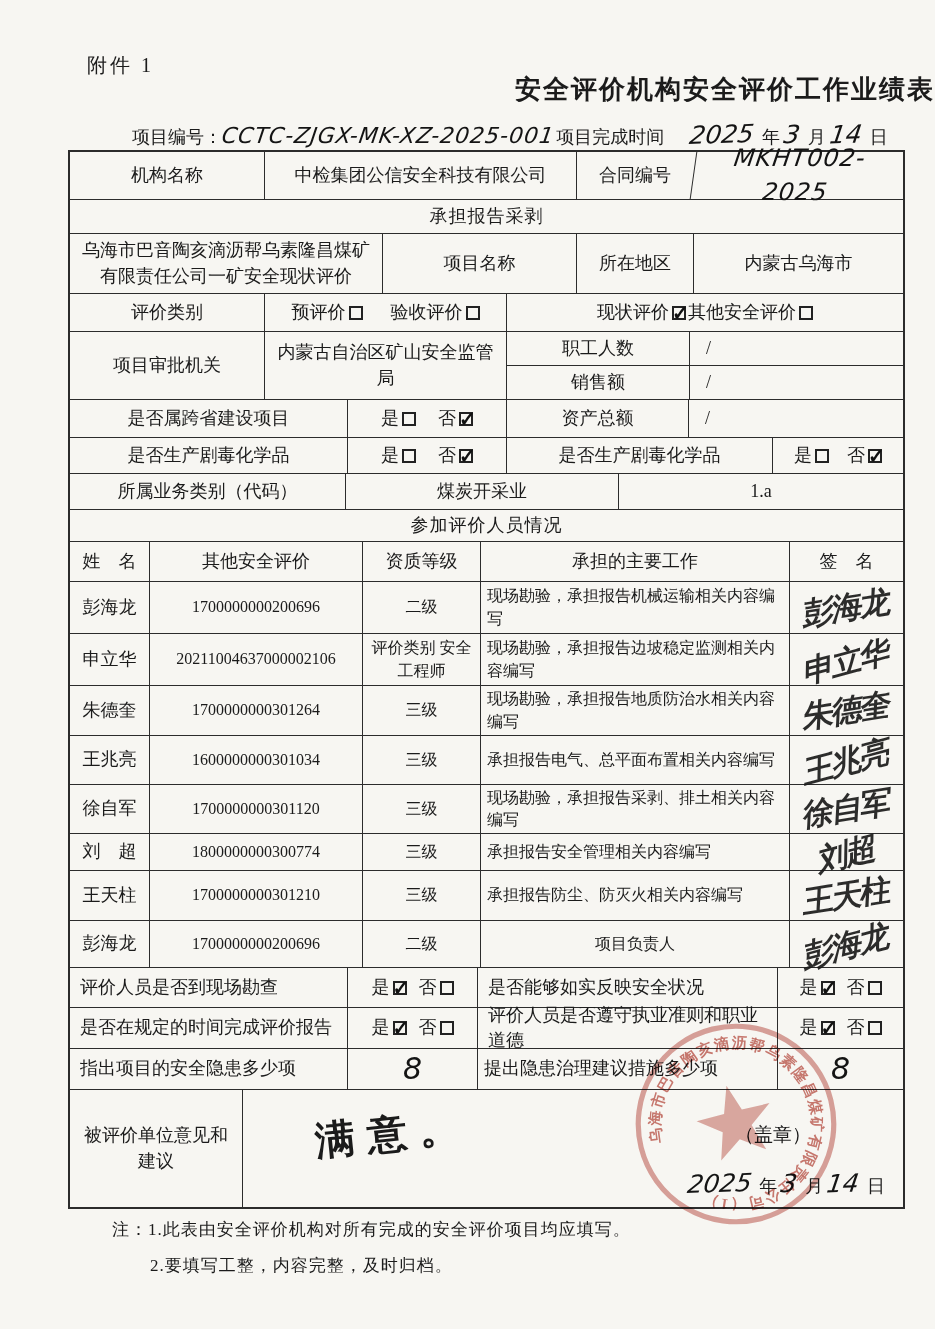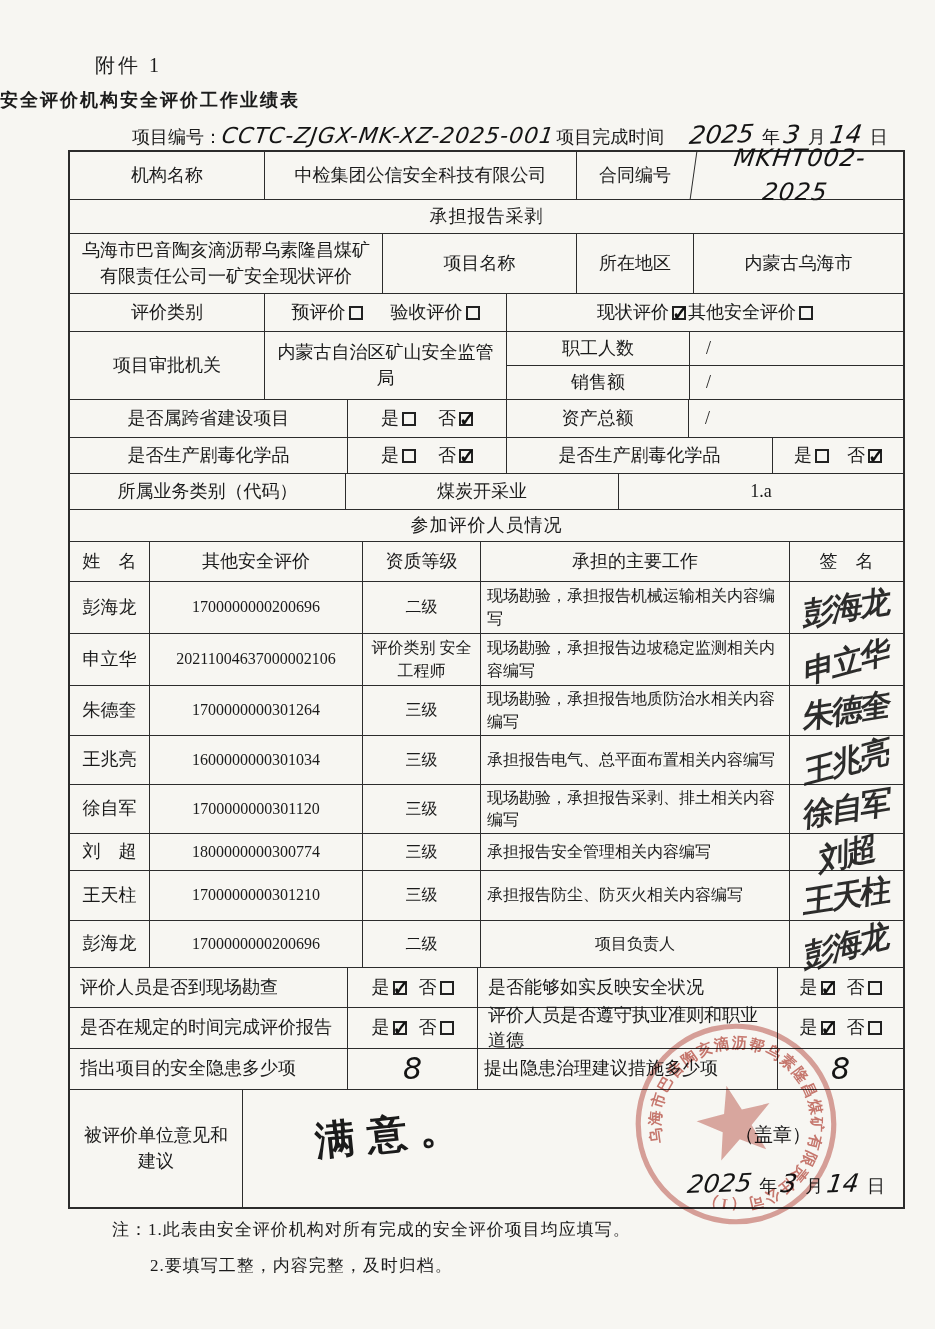--- a/index.html
+++ b/index.html
@@ -1,20 +1,20 @@
 <!DOCTYPE html>
 <html><head>
 <meta charset="utf-8">
 <style>
   html,body{margin:0;padding:0;background:#e9e8e4;}
   .sheet{position:relative;width:935px;height:1329px;margin:0 auto;background:#f7f6f2;
          font-family:"Liberation Serif",serif;color:#1b1b1b;overflow:hidden;}
   .abs{position:absolute;}
-  .attach{left:95px;top:52px;font-size:20px;letter-spacing:3px;}
-  .title{left:0;top:88px;width:100%;text-align:left;font-size:18px;font-weight:bold;letter-spacing:2px;}
+  .attach{left:87px;top:52px;font-size:20px;letter-spacing:3px;}
+  .title{left:0;top:72px;width:100%;text-align:right;font-size:26px;font-weight:bold;letter-spacing:2px;}
   .projline{left:132px;top:120px;display:flex;align-items:baseline;white-space:nowrap;}
   .projline .lbl{font-size:18px;}
   .hw{font-family:"DejaVu Sans",sans-serif;font-style:italic;color:#141414;}
   .hw-code{font-size:22px;letter-spacing:1px;transform:skewX(-8deg);margin-right:2px;}
   .hw-num{font-size:25px;transform:skewX(-10deg) rotate(-2deg);}
   .unit{font-size:18px;margin:0 4px 0 8px;}
   .gapL{margin-left:26px;}
   
   .ftable{left:68px;top:150px;width:837px;border:2px solid #2c2c2c;box-sizing:border-box;background:transparent;}
   .trow{display:flex;align-items:stretch;border-top:1.5px solid #2c2c2c;box-sizing:border-box;}

